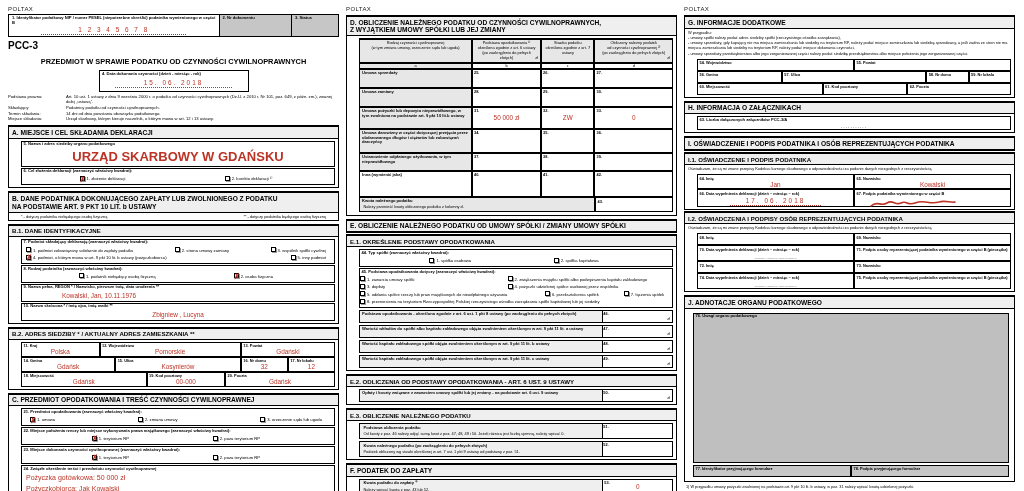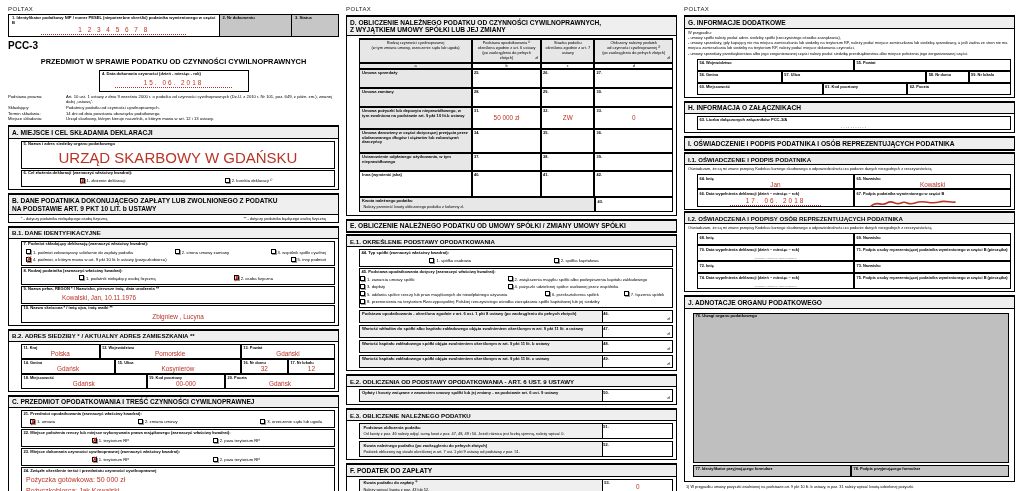--- a/index.html
+++ b/index.html
@@ -99,21 +99,21 @@
         <span class="k">Miejsce składania:</span>
         <span class="v">Urząd skarbowy, którym kieruje naczelnik, o którym mowa w art. 12 i 13 ustawy.</span>
       </div>
   </div>
 
   <div class="sec">
     <div class="sh">A. MIEJSCE I CEL SKŁADANIA DEKLARACJI</div>
     <div class="sc">
       <div class="fb">
         <div class="fl">5. Nazwa i adres siedziby organu podatkowego</div>
-        <div class="rv center" style="font-size:15px; font-weight:normal; padding:1px 0 2px;">URZĄD SKARBOWY W GDAŃSKU</div>
+        <div class="rv center" style="font-size:13px; font-weight:bold; padding:1px 0 2px;">URZĄD SKARBOWY W GDAŃSKU</div>
       </div>
       <div class="fb" style="margin-top:1px;">
         <div class="fl">6. Cel złożenia deklaracji (zaznaczyć właściwy kwadrat):</div>
         <div class="optrow" style="justify-content:space-around; padding:0 10px 1px;">
           <span class="opt">
               <span class="cb x"></span>
               <span>1. złożenie deklaracji</span>
             </span>
           <span class="opt">
               <span class="cb"></span>

